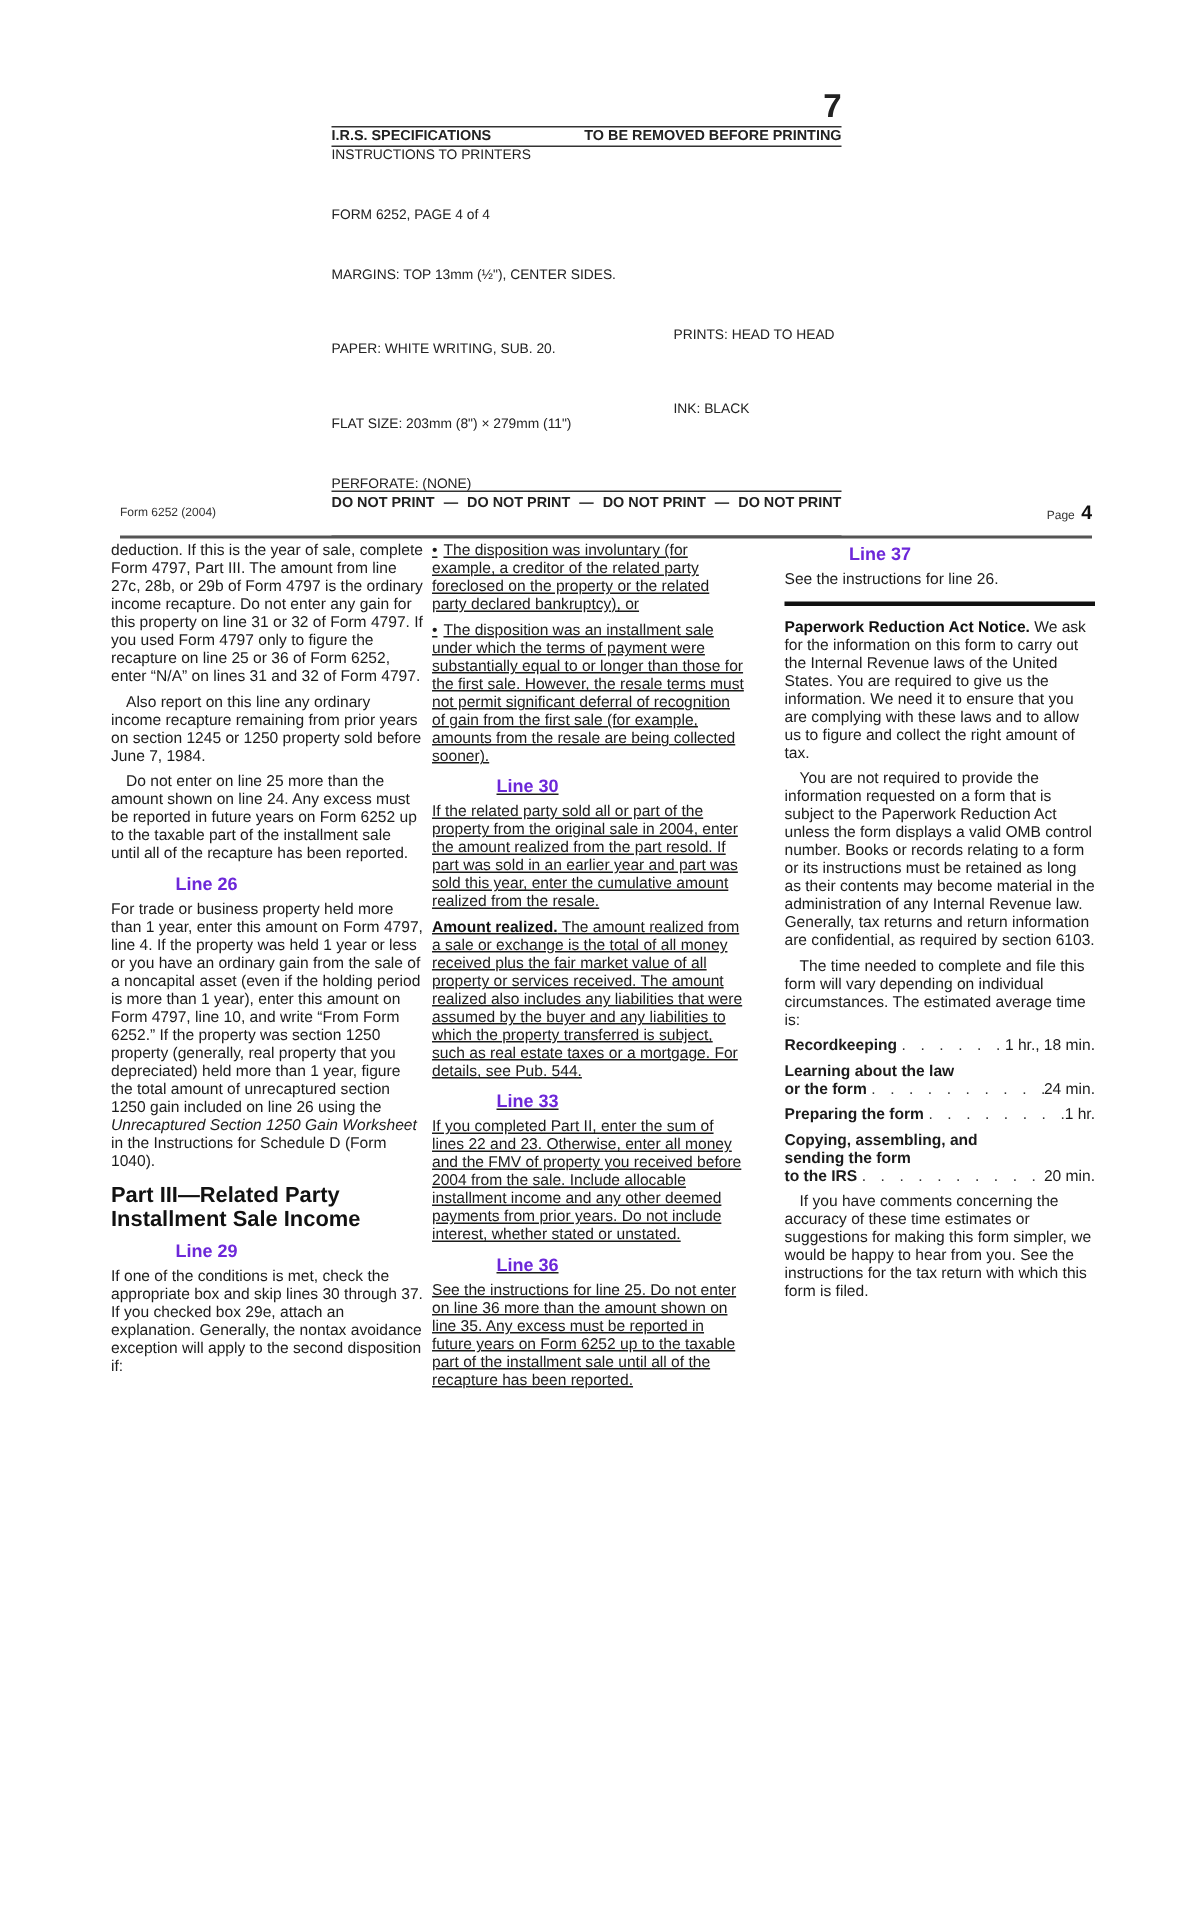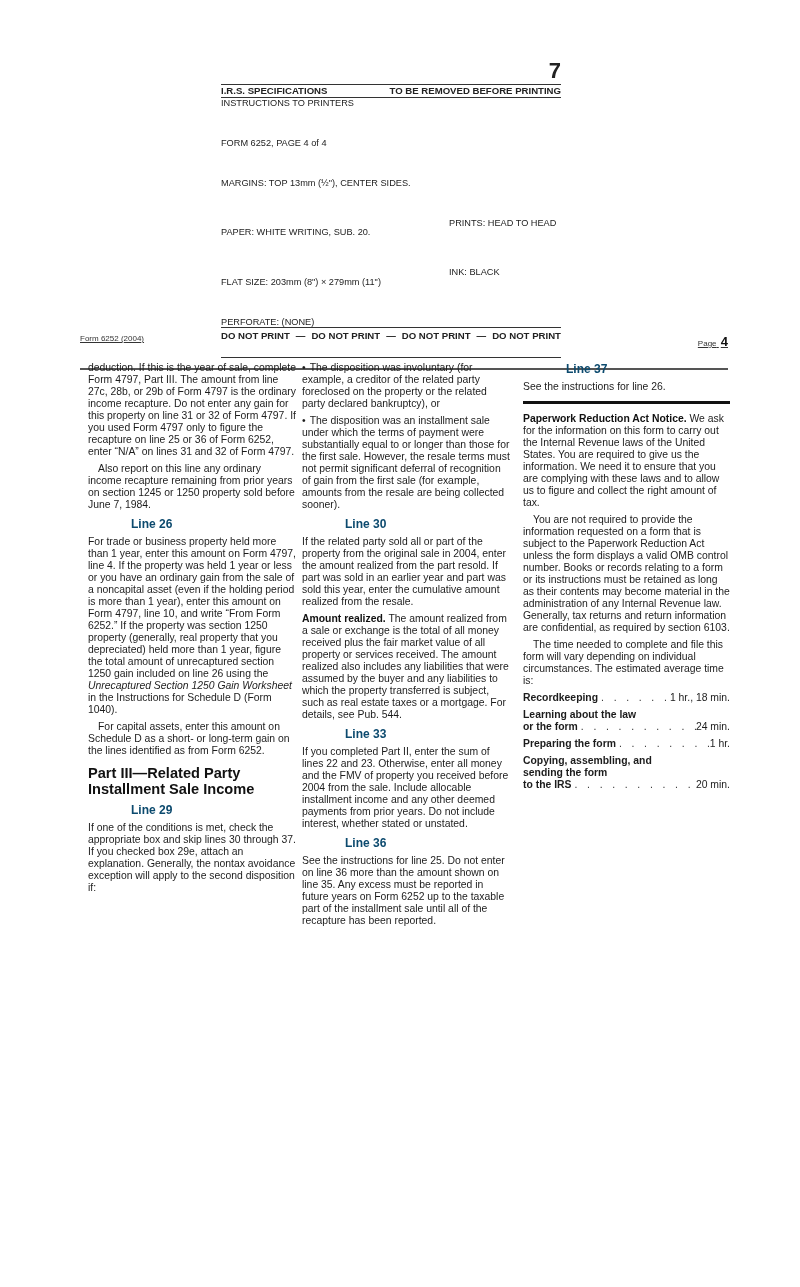--- a/index.html
+++ b/index.html
@@ -28,39 +28,38 @@
   .spec .perf { border-bottom: 1px solid #333; display: inline-block; width: 100%; }
   .spec .dnp {
     font-weight: bold; font-size: 9.6px; padding-top: 3px; padding-bottom: 16px;
     border-bottom: 1px solid #333;
     display: flex; justify-content: space-between;
   }
 
   
   .pagehead {
     position: absolute; left: 80px; top: 334px; width: 648px;
-    display: flex; justify-content: space-between; align-items: flex-start;
-    font-size: 8px; color: #333; padding-bottom: 19px;
+    display: flex; justify-content: space-between; align-items: center;
+    font-size: 8px; color: #333; padding-bottom: 8px;
     border-bottom: 2px solid #555;
-    text-decoration: underline;
   }
   .pagehead .pg b { font-size: 13px; font-weight: bold; color: #111; margin-left: 2px; }
 
   
   .col {
     position: absolute; top: 362px; width: 208px;
     font-size: 10.4px; line-height: 12px; color: #1c1c1c;
   }
-  .col1 { left: 88px; }
-  .col2 { left: 302px; }
+  .col1 { left: 74px; }
+  .col2 { left: 288px; text-decoration: underline; }
   .col3 { left: 523px; width: 207px; }
   .col p { margin: 0 0 5px 0; text-align: left; }
   .col p.ind { text-indent: 10px; }
   .col h3 {
-    margin: 6px 0 5px 0; font-size: 12px; line-height: 14px; font-weight: bold; color: #0c4a6e; padding-left: 43px;
+    margin: 6px 0 5px 0; font-size: 12px; line-height: 14px; font-weight: bold; color: #6d28d9; padding-left: 43px;
   }
   .col h2 {
     margin: 8px 0 4px 0; font-size: 14.6px; line-height: 16px; font-weight: bold; color: #111;
   }
   .col .bullet::before { content: "\2022"; margin-right: 4px; }
   .col .sep { border-top: 3px solid #111; margin: 8px 0 9px 0; }
   .col b { font-weight: bold; color: #111; }
   .tl { display: flex; align-items: baseline; margin: 0 0 5px 0; }
   .tl .lbl { font-weight: bold; white-space: nowrap; }
   .tl .dots { flex: 1; overflow: hidden; white-space: nowrap; letter-spacing: 3.4px; padding-left: 3px; color: #333; }
@@ -119,23 +118,23 @@
   <span>Form 6252 (2004)</span>
   <span class="pg">
     <span>Page</span>
     <b>4</b>
   </span>
 </div>
 
 <div class="col col1">
   <p>deduction. If this is the year of sale, complete Form 4797, Part III. The amount from line 27c, 28b, or 29b of Form 4797 is the ordinary income recapture. Do not enter any gain for this property on line 31 or 32 of Form 4797. If you used Form 4797 only to figure the recapture on line 25 or 36 of Form 6252, enter “N/A” on lines 31 and 32 of Form 4797.</p>
   <p class="ind">Also report on this line any ordinary income recapture remaining from prior years on section 1245 or 1250 property sold before June 7, 1984.</p>
+  <p class="ind">Do not enter on line 25 more than the amount shown on line 24. Any excess must be reported in future years on Form 6252 up to the taxable part of the installment sale until all of the recapture has been reported.</p>
   <h3>Line 26</h3>
   <p><span>For trade or business property held more than 1 year, enter this amount on Form 4797, line 4. If the property was held 1 year or less or you have an ordinary gain from the sale of a noncapital asset (even if the holding period is more than 1 year), enter this amount on Form 4797, line 10, and write “From Form 6252.” If the property was section 1250 property (generally, real property that you depreciated) held more than 1 year, figure the total amount of unrecaptured section 1250 gain included on line 26 using the </span><i>Unrecaptured Section 1250 Gain Worksheet</i><span> in the Instructions for Schedule D (Form 1040).</span></p>
-  <p class="ind">For capital assets, enter this amount on Schedule D as a short- or long-term gain on the lines identified as from Form 6252.</p>
   <h2>Part III—Related Party Installment Sale Income</h2>
   <h3>Line 29</h3>
   <p>If one of the conditions is met, check the appropriate box and skip lines 30 through 37. If you checked box 29e, attach an explanation. Generally, the nontax avoidance exception will apply to the second disposition if:</p>
 </div>
 
 <div class="col col2">
   <p class="bullet">The disposition was involuntary (for example, a creditor of the related party foreclosed on the property or the related party declared bankruptcy), or</p>
   <p class="bullet">The disposition was an installment sale under which the terms of payment were substantially equal to or longer than those for the first sale. However, the resale terms must not permit significant deferral of recognition of gain from the first sale (for example, amounts from the resale are being collected sooner).</p>
   <h3>Line 30</h3>
   <p>If the related party sold all or part of the property from the original sale in 2004, enter the amount realized from the part resold. If part was sold in an earlier year and part was sold this year, enter the cumulative amount realized from the resale.</p>
@@ -174,13 +173,14 @@
   </div>
   <div class="tl multi">
     <div class="lbl">Copying, assembling, and</div>
     <div class="lbl">sending the form</div>
     <div class="last">
       <span class="lbl">to the IRS</span>
       <span class="dots">. . . . . . . . . . . . . . . . . . . . . . . . . . . . . .</span>
       <span class="val">20 min.</span>
     </div>
   </div>
+  <p class="ind">If you have comments concerning the accuracy of these time estimates or suggestions for making this form simpler, we would be happy to hear from you. See the instructions for the tax return with which this form is filed.</p>
 </div>
 
 </body></html>

